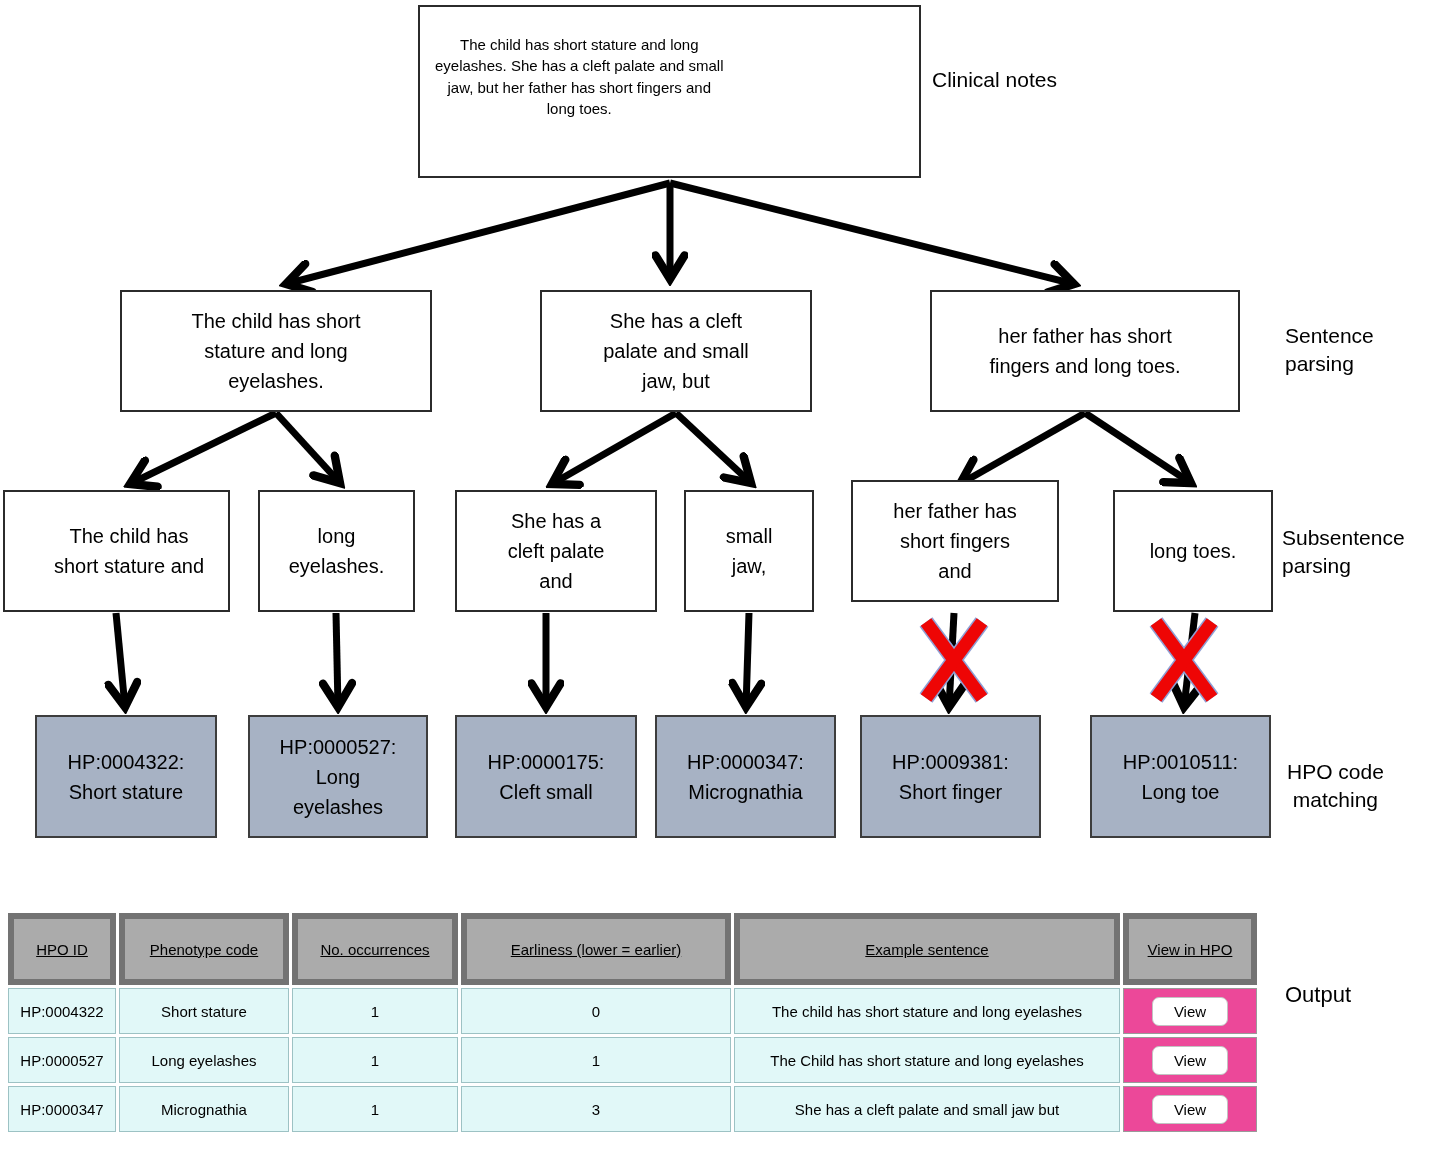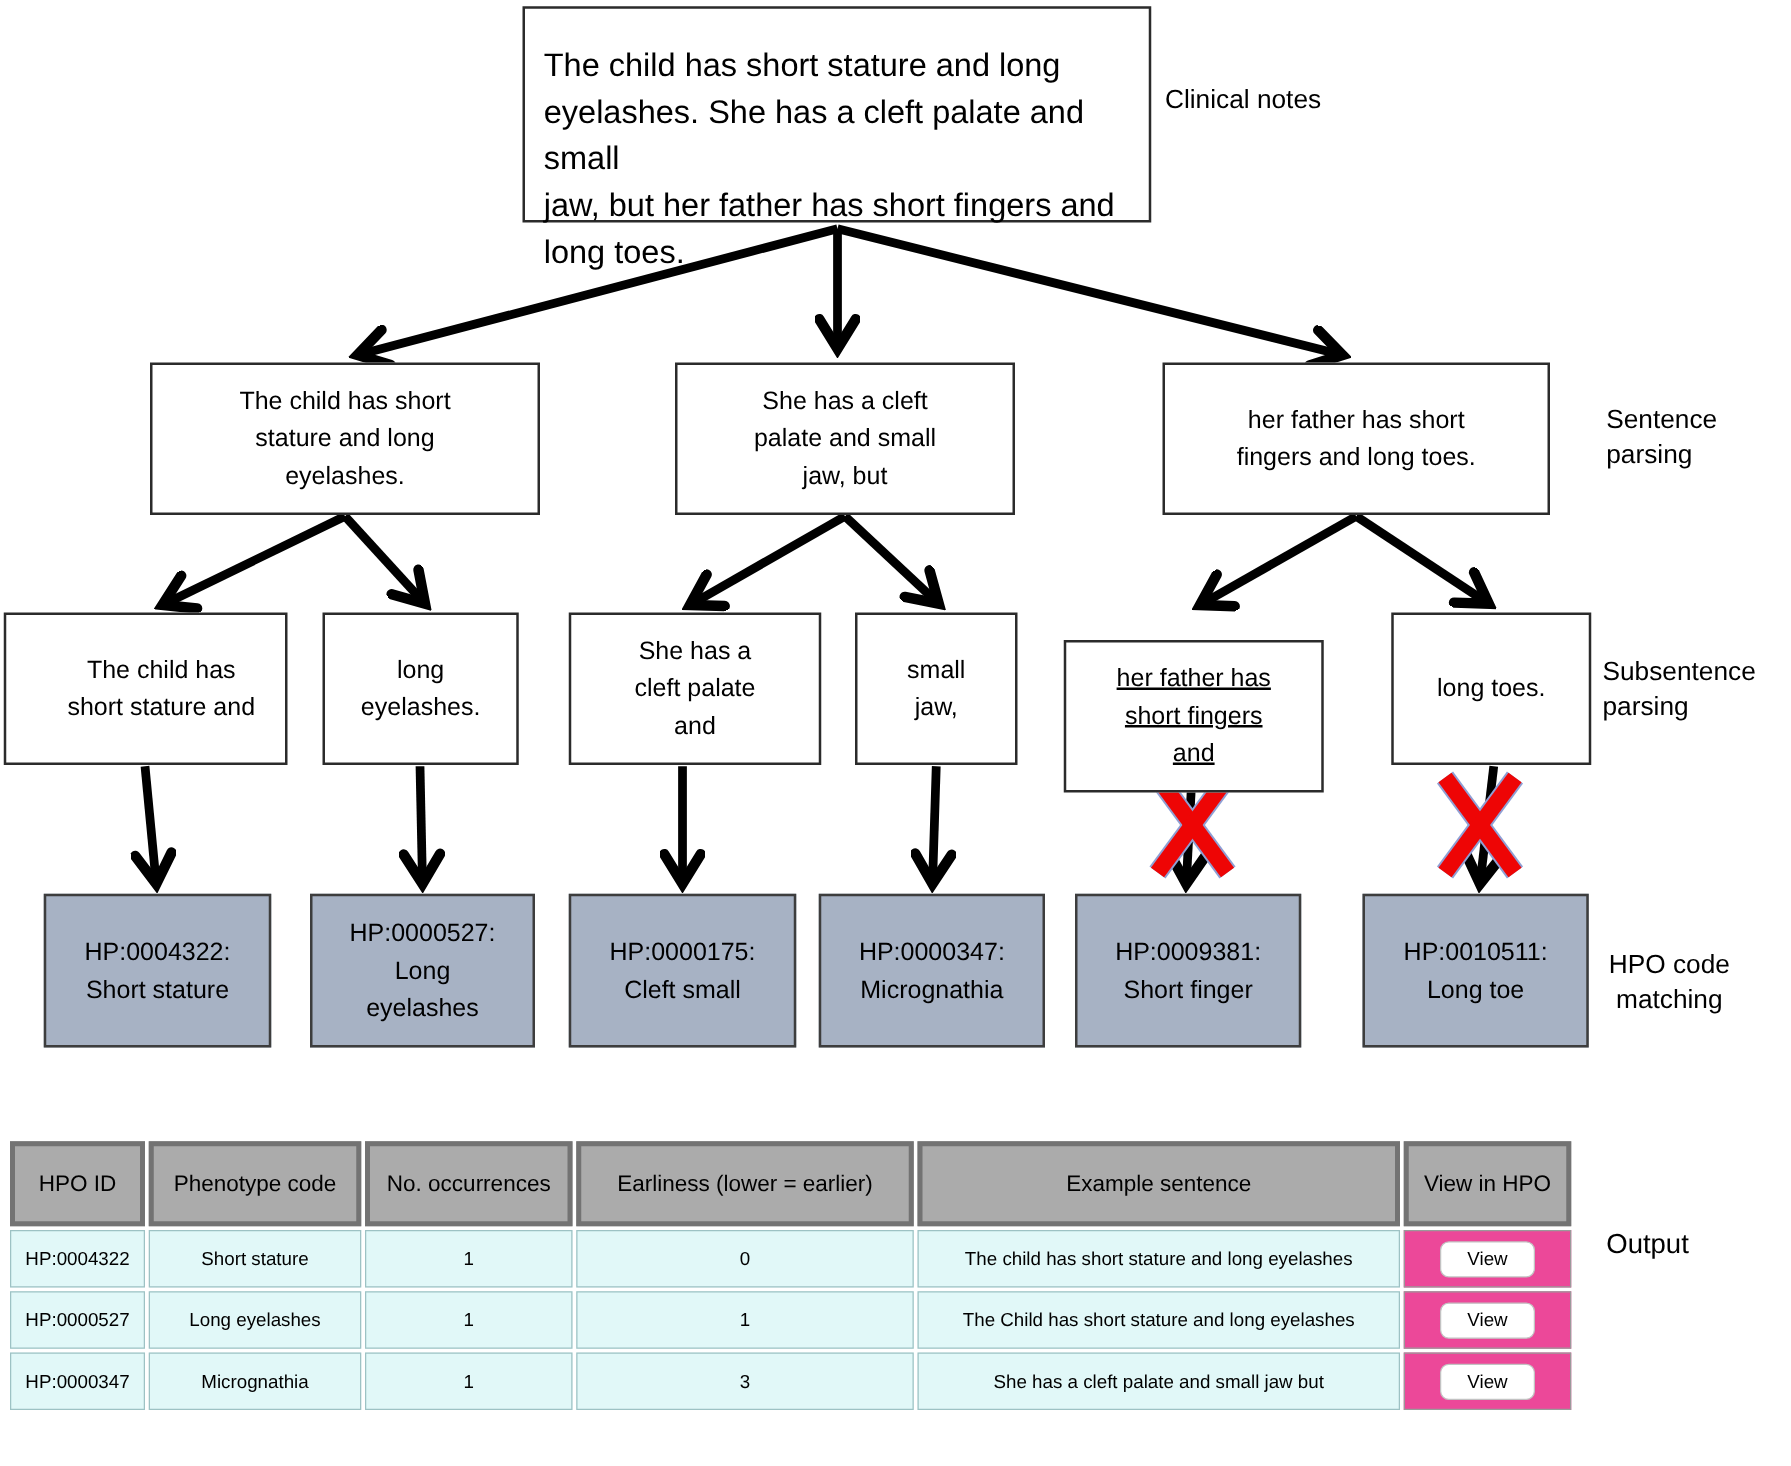--- a/index.html
+++ b/index.html
@@ -7,37 +7,37 @@
     position:relative;width:1433px;height:1173px;background:#fff;overflow:hidden;
     font-family:"Liberation Sans","DejaVu Sans",sans-serif;color:#000;
   }
   .arrows{position:absolute;left:0;top:0;pointer-events:none;}
   .box{
     position:absolute;box-sizing:border-box;background:#fff;border:2px solid #2b2b2b;
     display:flex;align-items:center;justify-content:center;text-align:center;
     white-space:pre-line;font-size:20px;line-height:1.5;
   }
   .top-box{
-    justify-content:flex-start;align-items:flex-start;text-align:left;
-    padding:27px 16px 10px 15px;font-size:26px;line-height:1.43;border-width:2px;
+    justify-content:flex-start;align-items:flex-start;text-align:center;
+    padding:27px 16px 10px 15px;font-size:15px;line-height:1.43;border-width:2px;
   }
   .sent{border-width:2px;}
   .sub{border-width:2px;}
   .hpo{background:#a7b2c4;border:2px solid #3d3d3d;}
   .side-label{
     position:absolute;font-size:21px;line-height:1.33;white-space:pre-line;
   }
   .side-label.center{text-align:center;}
   .outtable{
     position:absolute;left:5px;top:910px;border-collapse:separate;border-spacing:3px;
     table-layout:fixed;
   }
   .outtable th{
-    background:#ababab;border:4px solid #737373;height:60px;font-weight:normal;
-    font-size:18px;padding:0 6px;
+    background:#ababab;border:6px solid #737373;height:60px;font-weight:normal;
+    font-size:15px;padding:0 6px;text-decoration:underline;
   }
   .outtable td{
     background:#e1f8f8;border:1px solid #9dc2c4;height:44px;text-align:center;
     font-size:15px;padding:0 4px;overflow:hidden;
   }
   .outtable td.viewcell{background:#ec4899;border:1px solid #9a9a9a;}
   .view-btn{
     font-family:"Liberation Sans","DejaVu Sans",sans-serif;
     font-size:15px;color:#000;background:#fff;border:1px solid #c2c2c2;
     border-radius:7px;padding:5px 21px;cursor:pointer;
@@ -115,21 +115,21 @@
 
   <div class="box sub" style="left:3px;top:490px;width:227px;height:122px;padding-left:25px;">The child has
 short stature and</div>
   <div class="box sub" style="left:258px;top:490px;width:157px;height:122px;">long
 eyelashes.</div>
   <div class="box sub" style="left:455px;top:490px;width:202px;height:122px;">She has a
 cleft palate
 and</div>
   <div class="box sub" style="left:684px;top:490px;width:130px;height:122px;">small
 jaw,</div>
-  <div class="box sub" style="left:851px;top:512px;width:208px;height:122px;text-decoration:underline;">her father has
+  <div class="box sub" style="left:851px;top:480px;width:208px;height:122px;">her father has
 short fingers
 and</div>
   <div class="box sub" style="left:1113px;top:490px;width:160px;height:122px;">long toes.</div>
   <div class="side-label" style="left:1282px;top:524px;">Subsentence
 parsing</div>
 
   <div class="box hpo" style="left:35px;top:715px;width:182px;height:123px;">HP:0004322:
 Short stature</div>
   <div class="box hpo" style="left:248px;top:715px;width:180px;height:123px;">HP:0000527:
 Long

